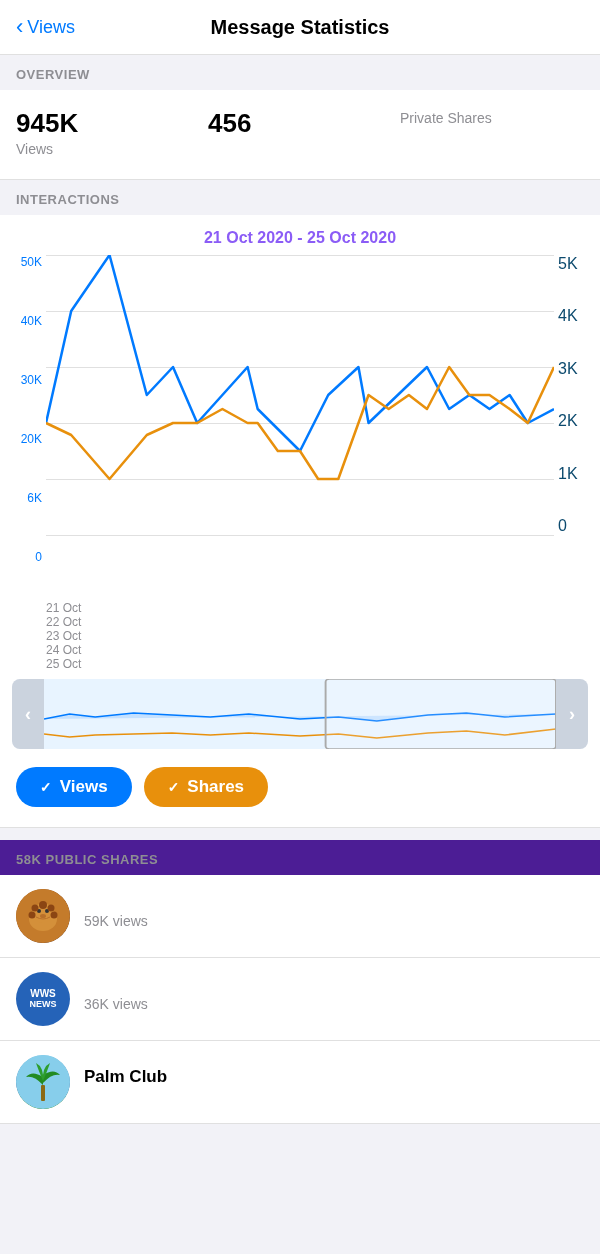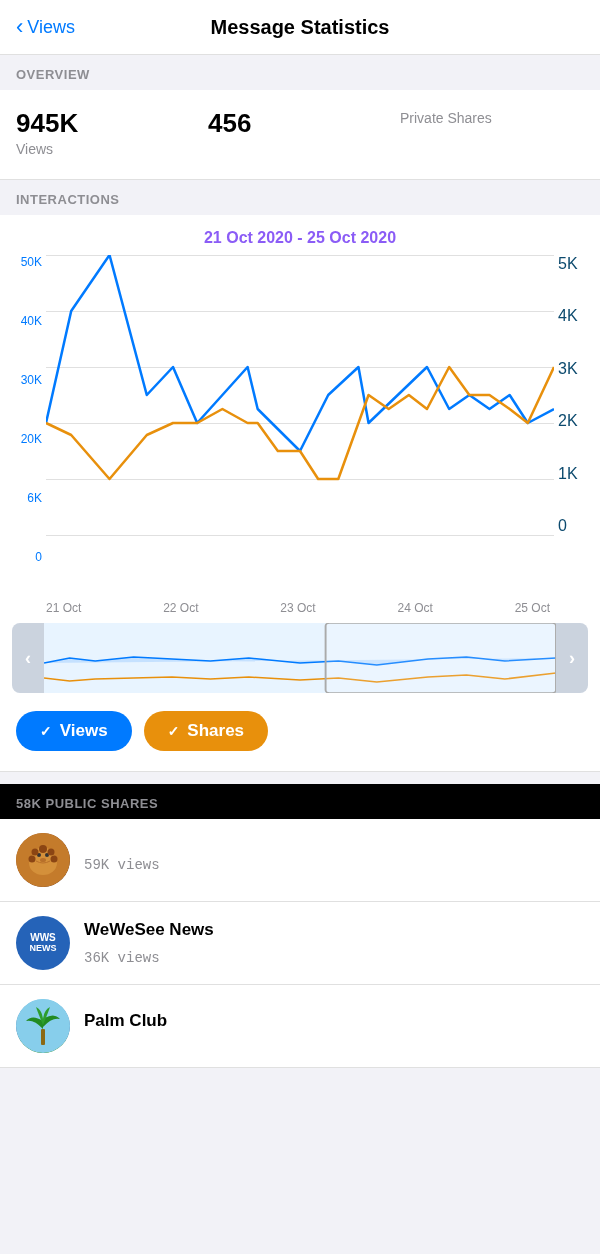--- a/index.html
+++ b/index.html
@@ -30,42 +30,42 @@
     .y-axis-left { position: absolute; left: 0; top: 0; height: 280px; width: 46px; display: flex; flex-direction: column; justify-content: space-between; align-items: flex-end; padding-right: 4px; gap: 45px; }
     .y-axis-right { position: absolute; right: 0; top: 0; height: 280px; width: 46px; display: flex; flex-direction: column; justify-content: space-between; align-items: flex-start; padding-left: 4px; }
     .y-label { font-size: 12px; color: #007aff; }
     .y-label-right { font-size: 16px; color: #0c4a6e; }
 
     .chart-inner { position: absolute; left: 46px; right: 46px; top: 0; height: 280px; overflow: visible; }
 
     .grid-lines { position: absolute; left: 0; right: 0; top: 0; height: 280px; }
     .grid-line { position: absolute; left: 0; right: 0; border-top: 1px solid #e0e0e0; }
 
-    .x-axis { display: flex; justify-content: space-between; padding: 6px 50px 0 46px; }
+    .x-axis { display: flex; justify-content: space-between; padding: 6px 50px 0 46px; flex-direction: column; }
     .x-label { font-size: 12px; color: #8e8e93; }
 
     
     .mini-chart-wrap { margin: 8px 12px 8px 12px; height: 70px; background: #e8f4ff; border-radius: 8px; position: relative; overflow: hidden; display: flex; align-items: center; }
     .mini-chart-inner { flex: 1; height: 100%; position: relative; }
     .mini-nav { width: 32px; height: 100%; background: rgba(150,150,160,0.35); display: flex; align-items: center; justify-content: center; cursor: pointer; color: #fff; font-size: 18px; font-weight: bold; flex-shrink: 0; }
 
     
     .btn-row { display: flex; gap: 12px; padding: 10px 16px 8px 16px; }
     .btn-views { background: #007aff; color: #fff; border: none; border-radius: 22px; padding: 10px 24px; font-size: 17px; font-weight: 600; display: flex; align-items: center; gap: 8px; cursor: pointer; }
     .btn-shares { background: #e8900c; color: #fff; border: none; border-radius: 22px; padding: 10px 24px; font-size: 17px; font-weight: 600; display: flex; align-items: center; gap: 8px; cursor: pointer; }
     .btn-check { font-size: 14px; }
     .public-shares-list { background: #fff; }
     .share-item { display: flex; align-items: center; gap: 14px; padding: 14px 16px; border-bottom: 1px solid #e0e0e0; }
     .avatar { width: 54px; height: 54px; border-radius: 50%; flex-shrink: 0; overflow: hidden; display: flex; align-items: center; justify-content: center; }
     .avatar-img-lion { background: linear-gradient(135deg, #c47b2b 0%, #8b4513 50%, #5a2d0c 100%); border-radius: 50%; width: 54px; height: 54px; display: flex; align-items: center; justify-content: center; font-size: 28px; }
     .avatar-wwsnews { background: #2563b8; border-radius: 50%; width: 54px; height: 54px; display: flex; flex-direction: column; align-items: center; justify-content: center; color: #fff; font-weight: 900; font-size: 9px; line-height: 1.2; text-align: center; }
     .avatar-palm { background: linear-gradient(180deg, #87ceeb 0%, #4682b4 60%, #228b22 100%); border-radius: 50%; width: 54px; height: 54px; display: flex; align-items: center; justify-content: center; font-size: 26px; }
     .share-info { flex: 1; }
     .share-name { font-size: 17px; font-weight: 600; color: #000; }
-    .share-views { font-size: 14px; color: #8e8e93; margin-top: 10px; font-family: Liberation Mono, monospace; }
+    .share-views { font-size: 14px; color: #8e8e93; margin-top: 10px; }
   </style>
 </head>
 <body>
 
 <div class="header">
   <div class="back-btn">
     <span class="back-arrow">‹</span>
     <span>Views</span>
   </div>
   <div class="header-title">Message Statistics</div>
@@ -154,21 +154,21 @@
       <span>Views</span>
     </button>
     <button class="btn-shares">
       <span class="btn-check">✓</span>
       <span>Shares</span>
     </button>
   </div>
 </div>
 
 <div style="height:12px;background:#f2f2f7;"></div>
-<div class="section-label" style="background:#000000;">58K PUBLIC SHARES</div>
+<div class="section-label" style="background:#4c1d95;">58K PUBLIC SHARES</div>
 <div class="public-shares-list">
 
   <div class="share-item">
     <div class="avatar avatar-img-lion">
       <svg width="54" height="54" viewBox="0 0 54 54">
         <circle cx="27" cy="27" r="27" fill="#c47b2b"></circle>
         <ellipse cx="27" cy="30" rx="14" ry="12" fill="#d4903a"></ellipse>
         <circle cx="27" cy="24" r="10" fill="#d4903a"></circle>
         <circle cx="23" cy="22" r="2" fill="#333"></circle>
         <circle cx="31" cy="22" r="2" fill="#333"></circle>
@@ -186,21 +186,20 @@
       <div class="share-views">59K views</div>
     </div>
   </div>
 
   <div class="share-item">
     <div class="avatar avatar-wwsnews">
       <span style="font-size:10px;font-weight:900;line-height:1;">WWS</span>
       <span style="font-size:9px;font-weight:700;">NEWS</span>
     </div>
     <div class="share-info">
-      <div class="share-name">WeWeSee News</div>
       <div class="share-views">36K views</div>
     </div>
   </div>
 
   <div class="share-item">
     <div class="avatar avatar-palm">
       <svg width="54" height="54" viewBox="0 0 54 54">
         <circle cx="27" cy="27" r="27" fill="#87ceeb"></circle>
         <rect x="25" y="30" width="4" height="16" fill="#8B6914" rx="1"></rect>
         <path d="M27 30 Q18 20 10 22 Q16 15 27 22" fill="#228b22"></path>

